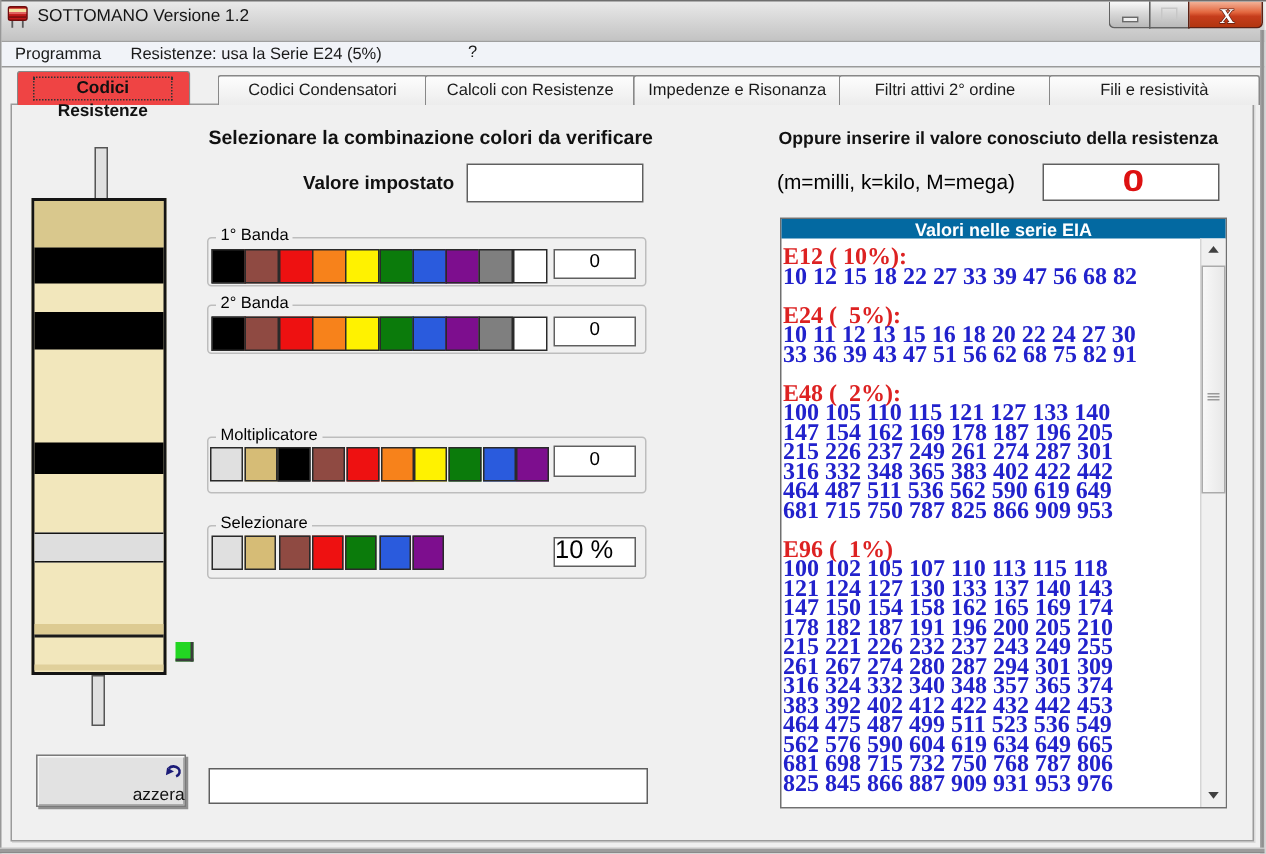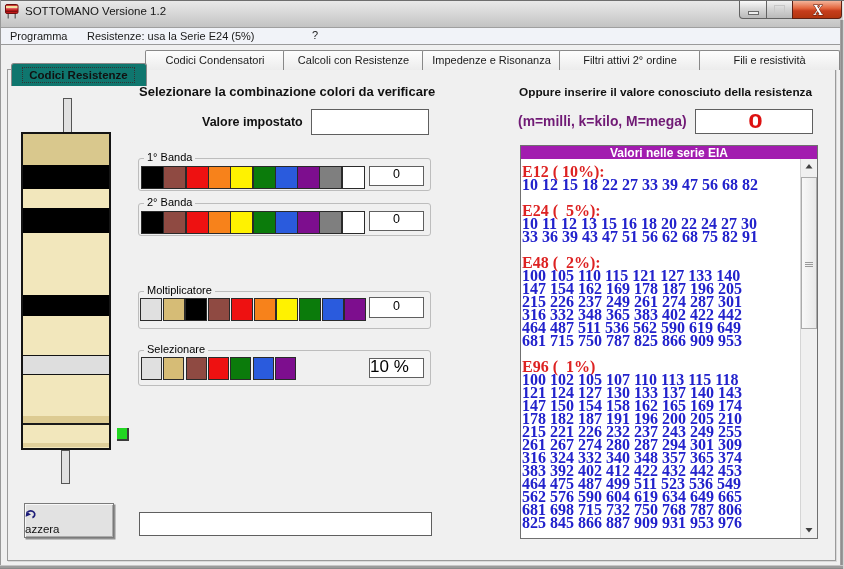--- a/index.html
+++ b/index.html
@@ -52,21 +52,21 @@
 <div class="abs" style="left:87px;top:30px;font-size:11px;color:#1a1a1a;text-align:center;">Resistenze: usa la Serie E24 (5%)</div>
 <div class="abs" style="left:312px;top:29px;font-size:11px;color:#1a1a1a;">?</div>
 
 <div class="abs" style="left:7px;top:69px;width:829px;height:492px;background:#f0f0f0;border:1px solid #9a9a9a;box-sizing:border-box;box-shadow:1px 1px 0 #d9d9d9;"></div>
 
 <div class="tab" style="left:145px;width:138px;">Codici Condensatori</div>
 <div class="tab" style="left:283px;width:139px;">Calcoli con Resistenze</div>
 <div class="tab" style="left:422px;width:137px;">Impedenze e Risonanza</div>
 <div class="tab" style="left:559px;width:140px;">Filtri attivi 2° ordine</div>
 <div class="tab" style="left:699px;width:139px;">Fili e resistività</div>
-<div class="abs" style="left:11px;top:63px;width:136px;height:23px;background:#0f766e;border:1px solid #888;border-bottom:none;border-radius:3px 3px 0 0;box-sizing:border-box;z-index:2;">
+<div class="abs" style="left:11px;top:47px;width:116px;height:23px;background:#ef4444;border:1px solid #888;border-bottom:none;border-radius:3px 3px 0 0;box-sizing:border-box;z-index:2;">
   <div class="abs" style="left:10px;top:3px;right:11px;bottom:3px;border:1px dotted #333;font-size:11.5px;font-weight:bold;color:#111;text-align:center;line-height:15px;">Codici Resistenze</div>
 </div>
 
 <div class="abs" style="left:63px;top:98px;width:9px;height:36px;background:#e0e0e0;border:1px solid #555;box-sizing:border-box;"></div>
 <div class="abs" style="left:61px;top:450px;width:9px;height:34px;background:#e0e0e0;border:1px solid #555;box-sizing:border-box;"></div>
 <div class="abs" style="left:21px;top:132px;width:90px;height:318px;background:#f2e7bc;border:2px solid #141414;box-sizing:border-box;">
   <div class="abs" style="left:0;top:0;width:86px;height:31px;background:#d9c88d;"></div>
   <div class="abs" style="left:0;top:31px;width:86px;height:24px;background:#000;"></div>
   <div class="abs" style="left:0;top:74px;width:86px;height:25px;background:#000;"></div>
   <div class="abs" style="left:0;top:161px;width:86px;height:21px;background:#000;"></div>
@@ -136,27 +136,27 @@
     <div class="sw" style="left:163px;top:357px;width:19px;height:21px;background:#d6bc76;"></div>
     <div class="sw" style="left:186px;top:357px;width:19px;height:21px;background:#8f4a42;"></div>
     <div class="sw" style="left:208px;top:357px;width:19px;height:21px;background:#ee1111;"></div>
     <div class="sw" style="left:230px;top:357px;width:19px;height:21px;background:#0b7b0b;"></div>
     <div class="sw" style="left:253px;top:357px;width:19px;height:21px;background:#2a5bdd;"></div>
     <div class="sw" style="left:275px;top:357px;width:19px;height:21px;background:#7d0e8e;"></div>
   </div>
 <div class="tb abs" style="left:369px;top:358px;width:55px;height:20px;box-sizing:border-box;font-size:17px;text-align:left;line-height:15px;">10 %</div>
 
 <div class="abs" style="left:519px;top:85px;font-size:11.8px;font-weight:bold;color:#111;">Oppure inserire il valore conosciuto della resistenza</div>
-<div class="abs" style="left:518px;top:113px;font-size:13.9px;color:#701a75;font-weight:bold;">(m=milli, k=kilo, M=mega)</div>
+<div class="abs" style="left:518px;top:113px;font-size:13.9px;color:#000000;">(m=milli, k=kilo, M=mega)</div>
 <div class="tb abs" style="left:695px;top:109px;width:118px;height:25px;box-sizing:border-box;text-align:center;">
   <span style="font-size:20px;font-weight:bold;color:#dd1111;line-height:23px;margin-left:4px;display:inline-block;transform:scaleX(1.3);">0</span>
 </div>
 
 <div class="abs" style="left:520px;top:145px;width:298px;height:394px;background:#fff;border:1px solid #707070;box-sizing:border-box;">
-  <div class="abs" style="left:0;top:0;width:296px;height:13px;background:#a21caf;color:#fff;font-size:12px;font-weight:bold;text-align:center;line-height:14px;font-family:'Liberation Sans',sans-serif;">Valori nelle serie EIA</div>
+  <div class="abs" style="left:0;top:0;width:296px;height:13px;background:#0369a1;color:#fff;font-size:12px;font-weight:bold;text-align:center;line-height:14px;font-family:'Liberation Sans',sans-serif;">Valori nelle serie EIA</div>
 
   <div class="abs" style="right:0;top:13px;width:17px;height:379px;background:#f0f0f0;border-left:1px solid #d5d5d5;box-sizing:border-box;">
     <div class="abs" style="left:0;top:0;width:16px;height:16px;">
       <svg width="16" height="16" viewBox="0 0 16 16">
           <path d="M8 5 L11.5 9.5 L4.5 9.5 Z" fill="#404040"></path>
         </svg>
     </div>
     <div class="abs" style="left:0;bottom:0;width:16px;height:16px;">
       <svg width="16" height="16" viewBox="0 0 16 16">
           <path d="M8 10.5 L11.5 6 L4.5 6 Z" fill="#404040"></path>
@@ -165,20 +165,20 @@
     <div class="abs" style="left:0;top:18px;width:16px;height:152px;background:linear-gradient(90deg,#f8f8f8,#e8e8e8);border:1px solid #ababab;box-sizing:border-box;">
       <div style="margin:84px auto 0 auto;width:8px;border-top:1px solid #9a9a9a;"></div>
       <div style="margin:1px auto 0 auto;width:8px;border-top:1px solid #9a9a9a;"></div>
       <div style="margin:1px auto 0 auto;width:8px;border-top:1px solid #9a9a9a;"></div>
     </div>
   </div>
 
   <div id="eia" class="abs" style="left:1px;top:19px;width:280px;font-family:'Liberation Serif',serif;font-weight:bold;font-size:16px;line-height:13px;white-space:pre;"><div style="color:#dd2222">E12 ( 10%):</div><div style="color:#2222cc">10 12 15 18 22 27 33 39 47 56 68 82</div><div style="color:#2222cc">&nbsp;</div><div style="color:#dd2222">E24 (  5%):</div><div style="color:#2222cc">10 11 12 13 15 16 18 20 22 24 27 30</div><div style="color:#2222cc">33 36 39 43 47 51 56 62 68 75 82 91</div><div style="color:#2222cc">&nbsp;</div><div style="color:#dd2222">E48 (  2%):</div><div style="color:#2222cc">100 105 110 115 121 127 133 140</div><div style="color:#2222cc">147 154 162 169 178 187 196 205</div><div style="color:#2222cc">215 226 237 249 261 274 287 301</div><div style="color:#2222cc">316 332 348 365 383 402 422 442</div><div style="color:#2222cc">464 487 511 536 562 590 619 649</div><div style="color:#2222cc">681 715 750 787 825 866 909 953</div><div style="color:#2222cc">&nbsp;</div><div style="color:#dd2222">E96 (  1%)</div><div style="color:#2222cc">100 102 105 107 110 113 115 118</div><div style="color:#2222cc">121 124 127 130 133 137 140 143</div><div style="color:#2222cc">147 150 154 158 162 165 169 174</div><div style="color:#2222cc">178 182 187 191 196 200 205 210</div><div style="color:#2222cc">215 221 226 232 237 243 249 255</div><div style="color:#2222cc">261 267 274 280 287 294 301 309</div><div style="color:#2222cc">316 324 332 340 348 357 365 374</div><div style="color:#2222cc">383 392 402 412 422 432 442 453</div><div style="color:#2222cc">464 475 487 499 511 523 536 549</div><div style="color:#2222cc">562 576 590 604 619 634 649 665</div><div style="color:#2222cc">681 698 715 732 750 768 787 806</div><div style="color:#2222cc">825 845 866 887 909 931 953 976</div></div>
 </div>
 
-<div class="abs" style="left:24px;top:503px;width:90px;height:35px;background:#e2e2e2;border:1px solid #7a7a7a;box-shadow:inset 1px 1px 0 #f8f8f8, inset -1px -1px 0 #ababab, 1.5px 1.5px 0 #8f8f8f;box-sizing:border-box;text-align:left;">
+<div class="abs" style="left:24px;top:503px;width:100px;height:35px;background:#e2e2e2;border:1px solid #7a7a7a;box-shadow:inset 1px 1px 0 #f8f8f8, inset -1px -1px 0 #ababab, 1.5px 1.5px 0 #8f8f8f;box-sizing:border-box;text-align:right;">
   <svg width="13" height="10" viewBox="0 0 13 10" style="margin-top:5px;">
     <path d="M2.5 3.2 A 4.1 3.5 0 1 1 7.4 8.6" fill="none" stroke="#1c1c78" stroke-width="1.7"></path>
     <path d="M0.6 7.8 L1.4 2.6 L6.0 5.4 Z" fill="#1c1c78"></path>
   </svg>
   <div style="font-size:11.5px;color:#111;margin-top:0px;">azzera</div>
 </div>
 <div class="tb abs" style="left:139px;top:512px;width:293px;height:24px;box-sizing:border-box;"></div>
 
 </body></html>

